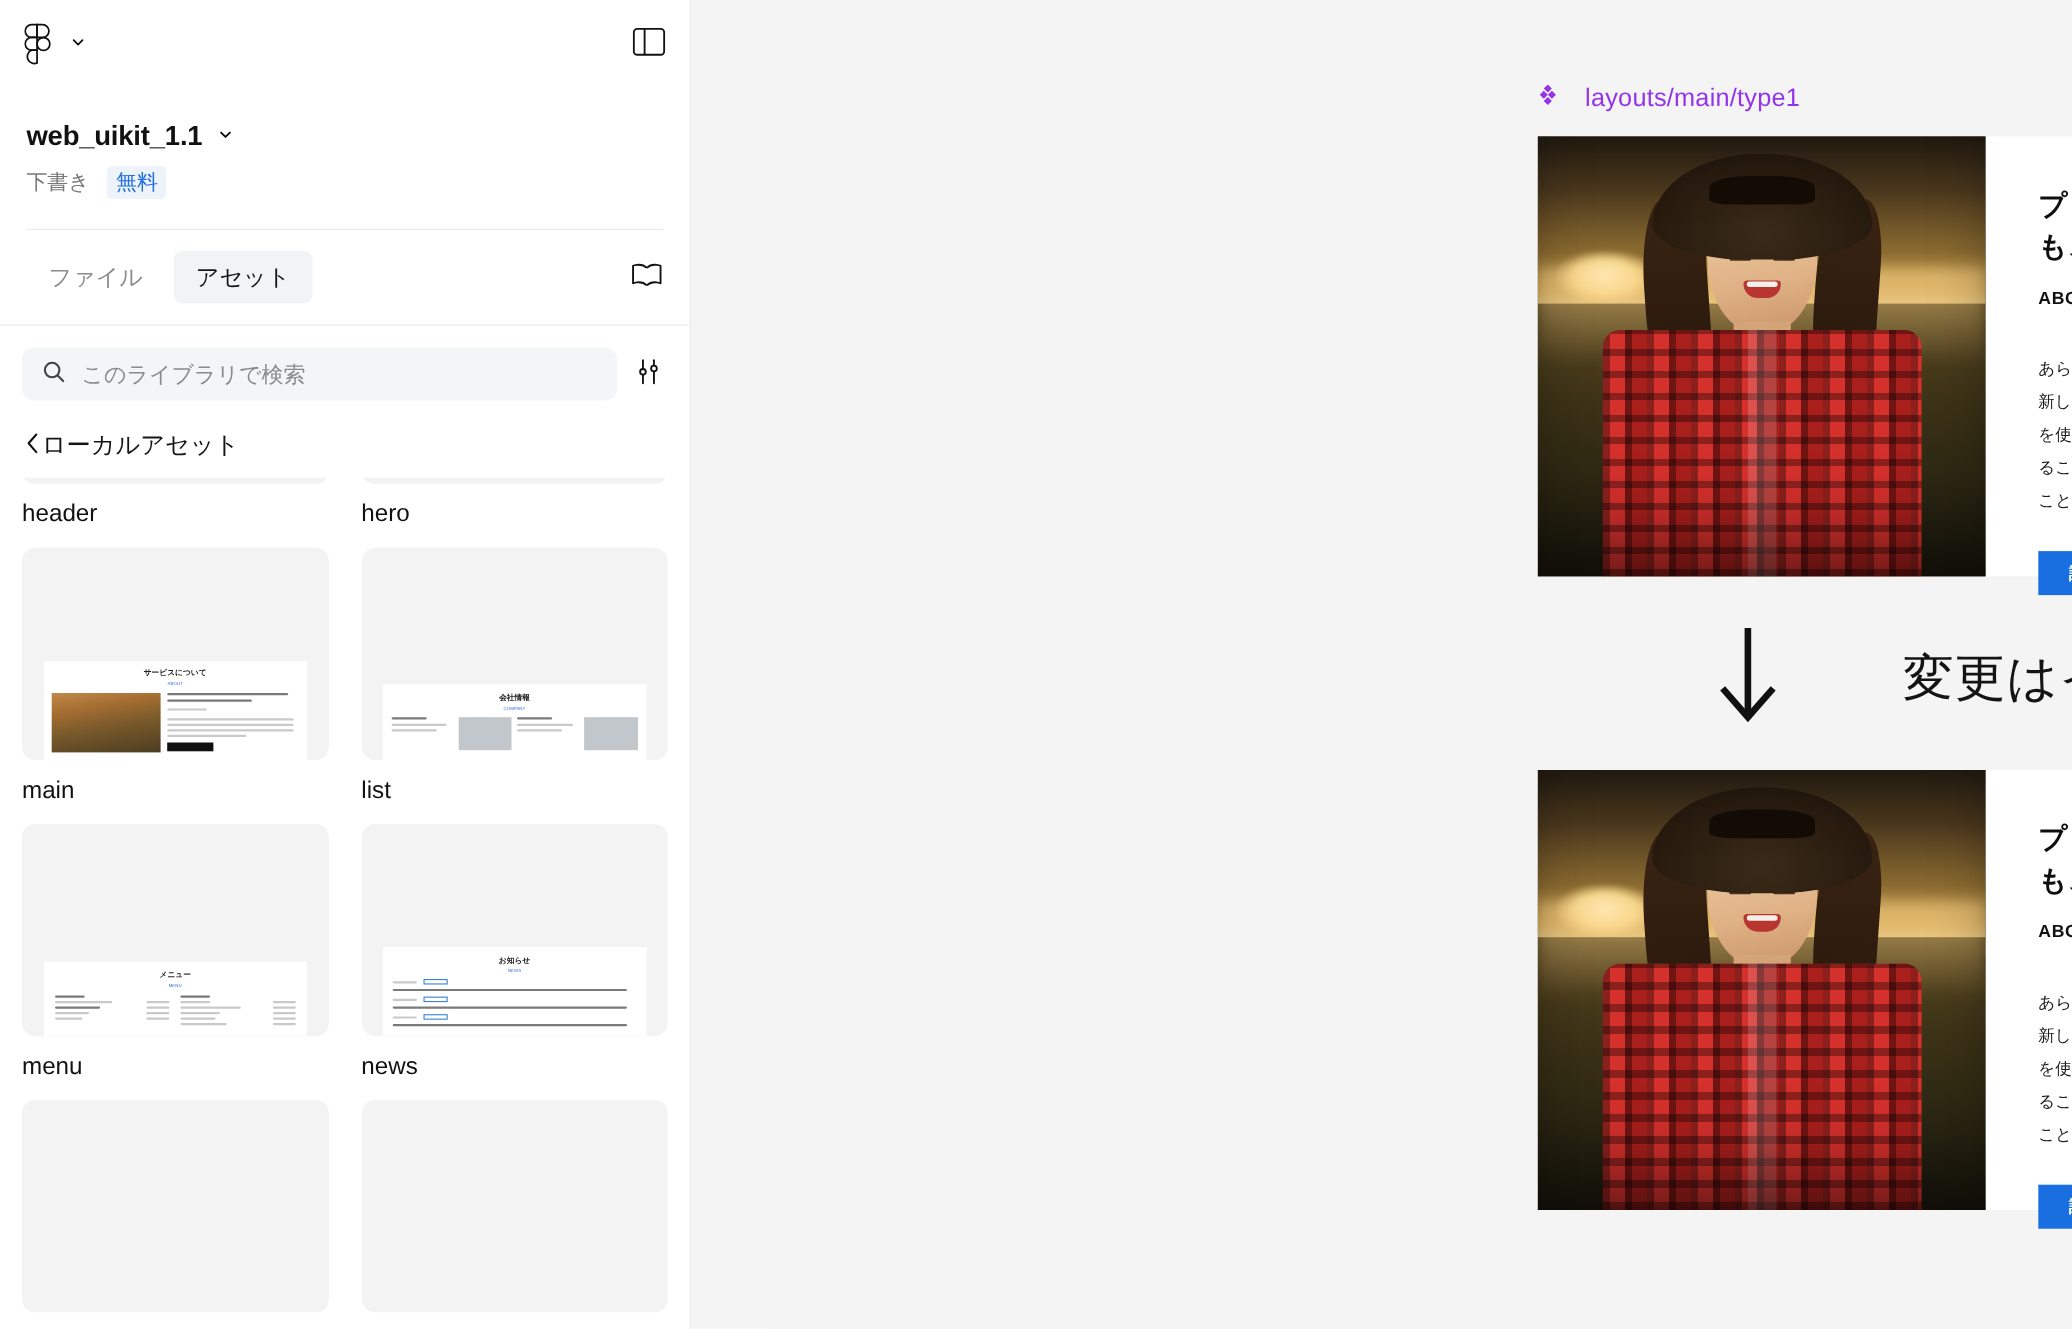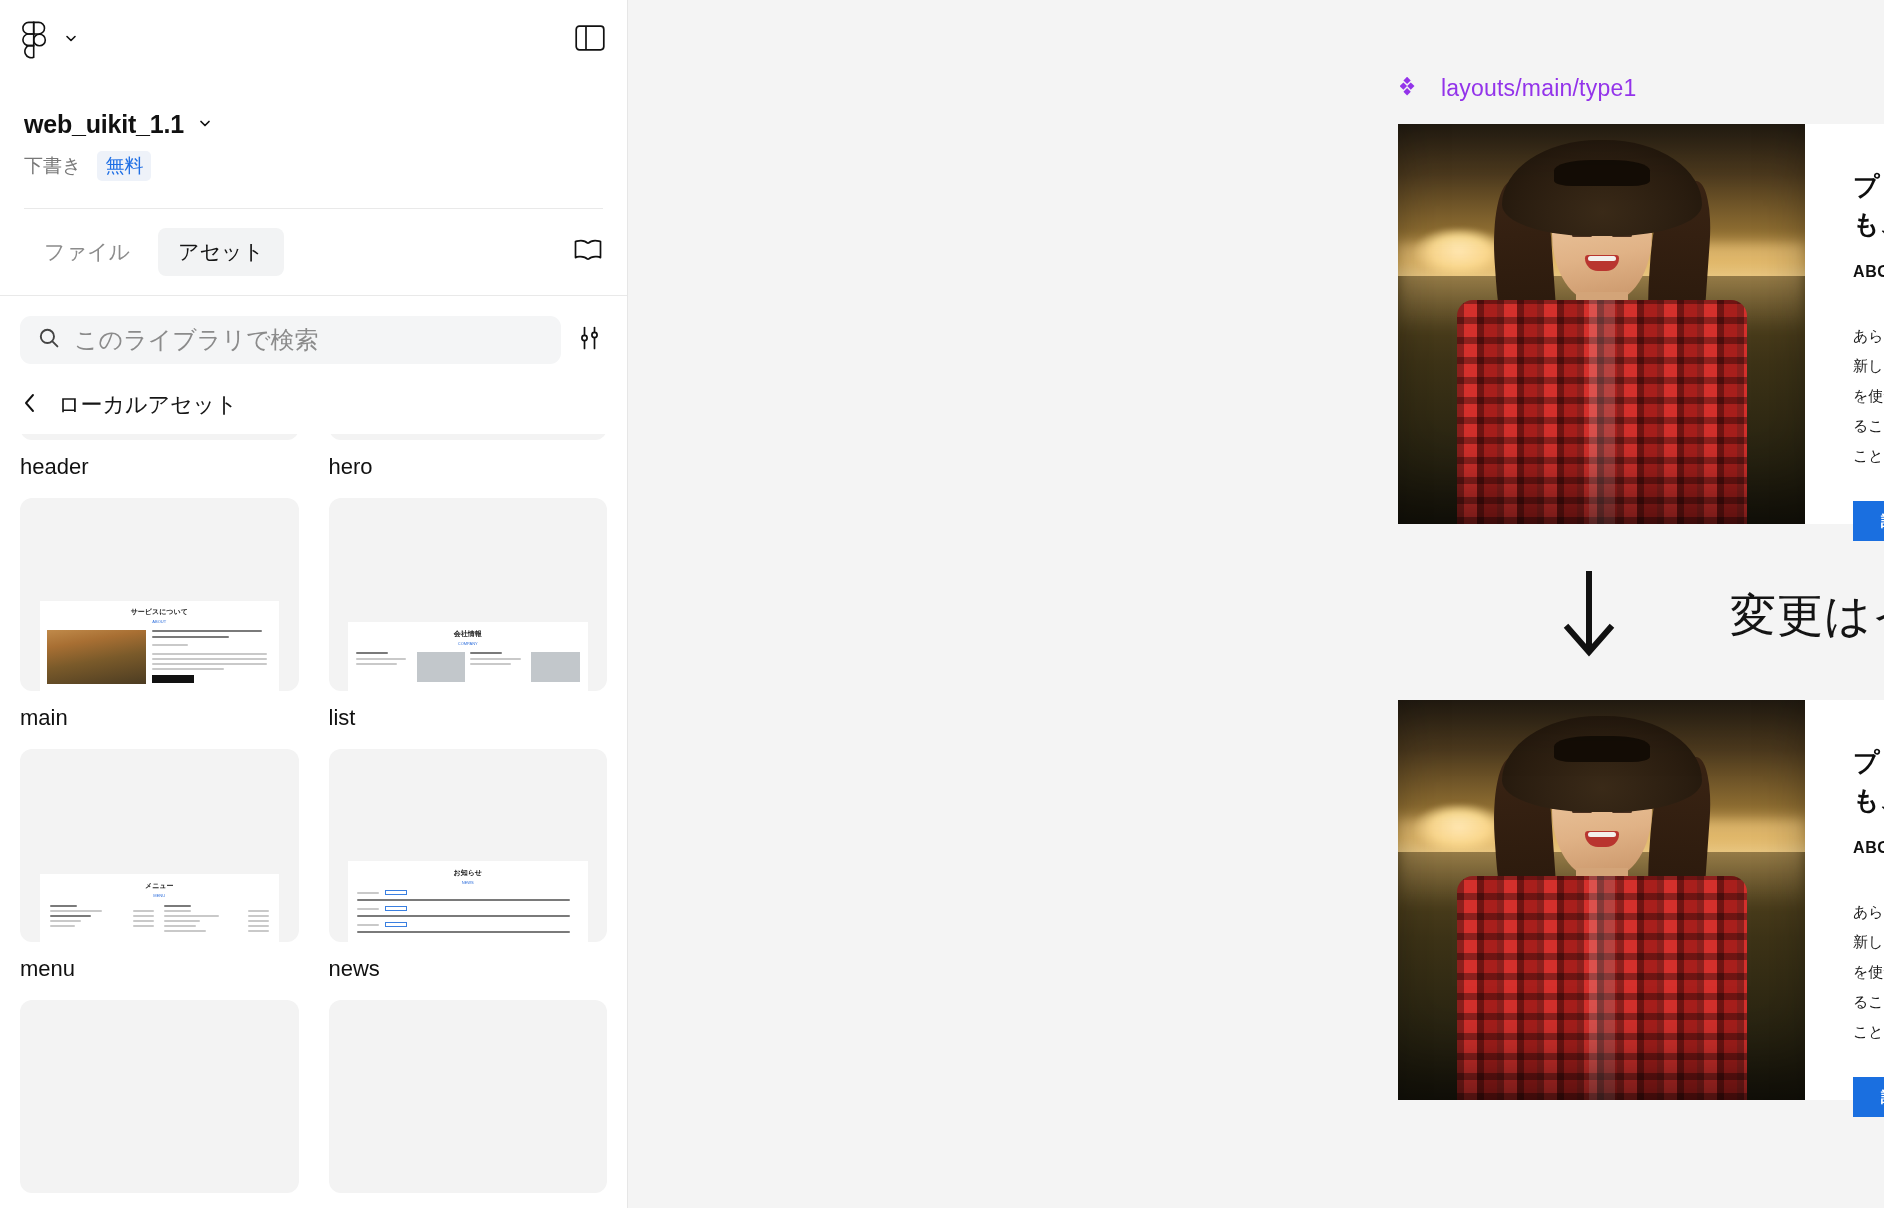--- a/index.html
+++ b/index.html
@@ -57,25 +57,25 @@
 
   .sb-searchrow {
     display: flex; align-items: center; gap: 16px;
     padding: 20px 24px 16px 20px;
   }
   .searchbox {
     flex: 1; height: 48px; background: #f4f5f6; border-radius: 11px;
     display: flex; align-items: center; gap: 14px; padding: 0 18px;
   }
   .search-icon { width: 22px; height: 22px; flex: 0 0 22px; }
-  .search-ph { font-size: 24px; color: #8b8b8b; }
+  .search-ph { font-size: 20px; color: #8b8b8b; }
   .filter-icon { width: 26px; height: 26px; }
 
   .sb-breadcrumb {
-    display: flex; align-items: center; gap: 20px;
+    display: flex; align-items: center; 
     padding: 10px 24px 14px 22px;
   }
   .back-chev { width: 16px; height: 22px; }
   .bc-label { font-size: 22px; color: #151515; }
 
   
   .asset-scroll {
     flex: 1; overflow: hidden; position: relative;
     padding: 0 20px;
   }

